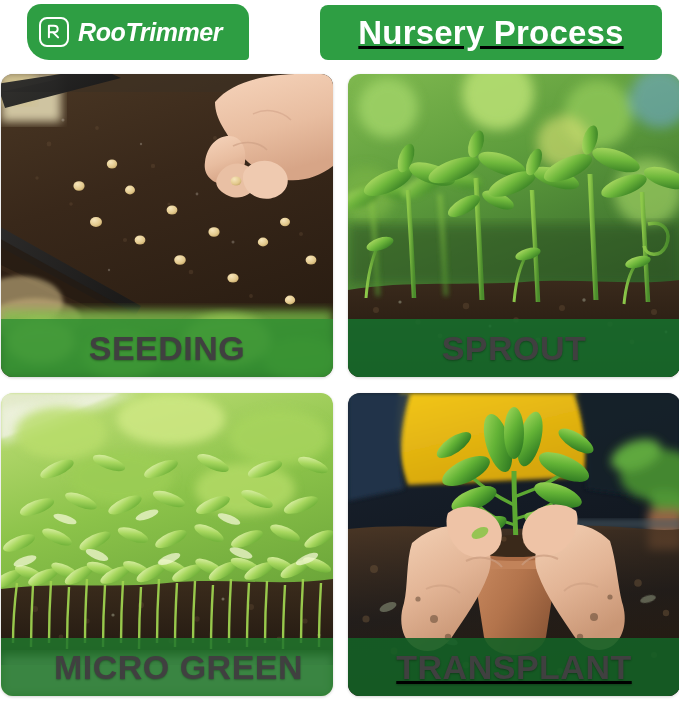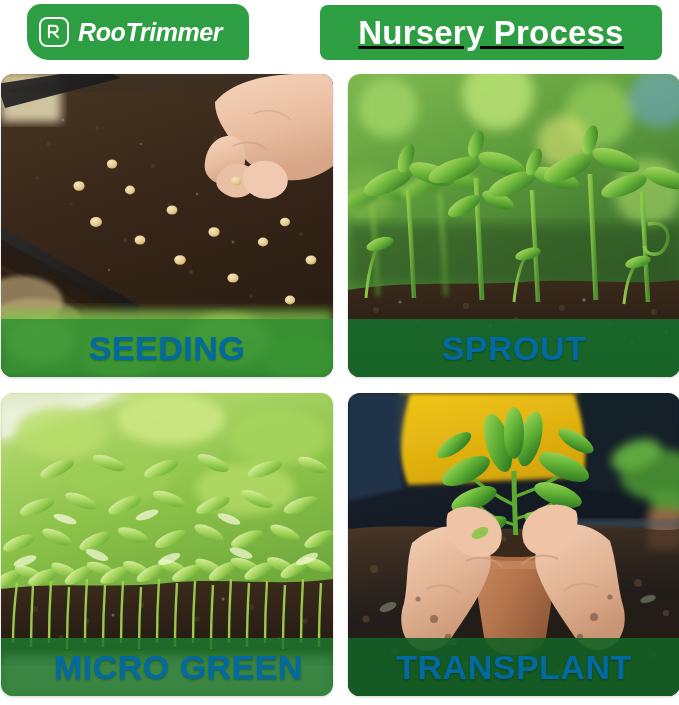--- a/index.html
+++ b/index.html
@@ -113,24 +113,24 @@
     left: 0;
     right: 0;
     bottom: 0;
     height: 58px;
     display: flex;
     align-items: center;
     justify-content: center;
   }
   .label-bar.translucent { background: rgba(46,142,50,0.80); }
   .label-bar.solid-dark   { background: rgba(23,110,44,0.88); margin-top: 14px; }
-  .label-bar.solid-deep   { background: rgba(20,96,38,0.90); }
+  .label-bar.solid-deep   { background: rgba(20,96,38,0.90); text-decoration: underline; }
   .label-bar.solid-mid    { background: rgba(33,118,44,0.86); padding-left: 23px; }
   .label-text {
-    color: #0369a1;
+    color: #404040;
     font-size: 34px;
     font-weight: bold;
     letter-spacing: 0.5px;
     white-space: nowrap;
     line-height: 1;
     text-shadow: 0 1px 2px rgba(0,0,0,0.30);
     font-family: "Liberation Sans", sans-serif;
     text-align: right;
   }
 </style>

